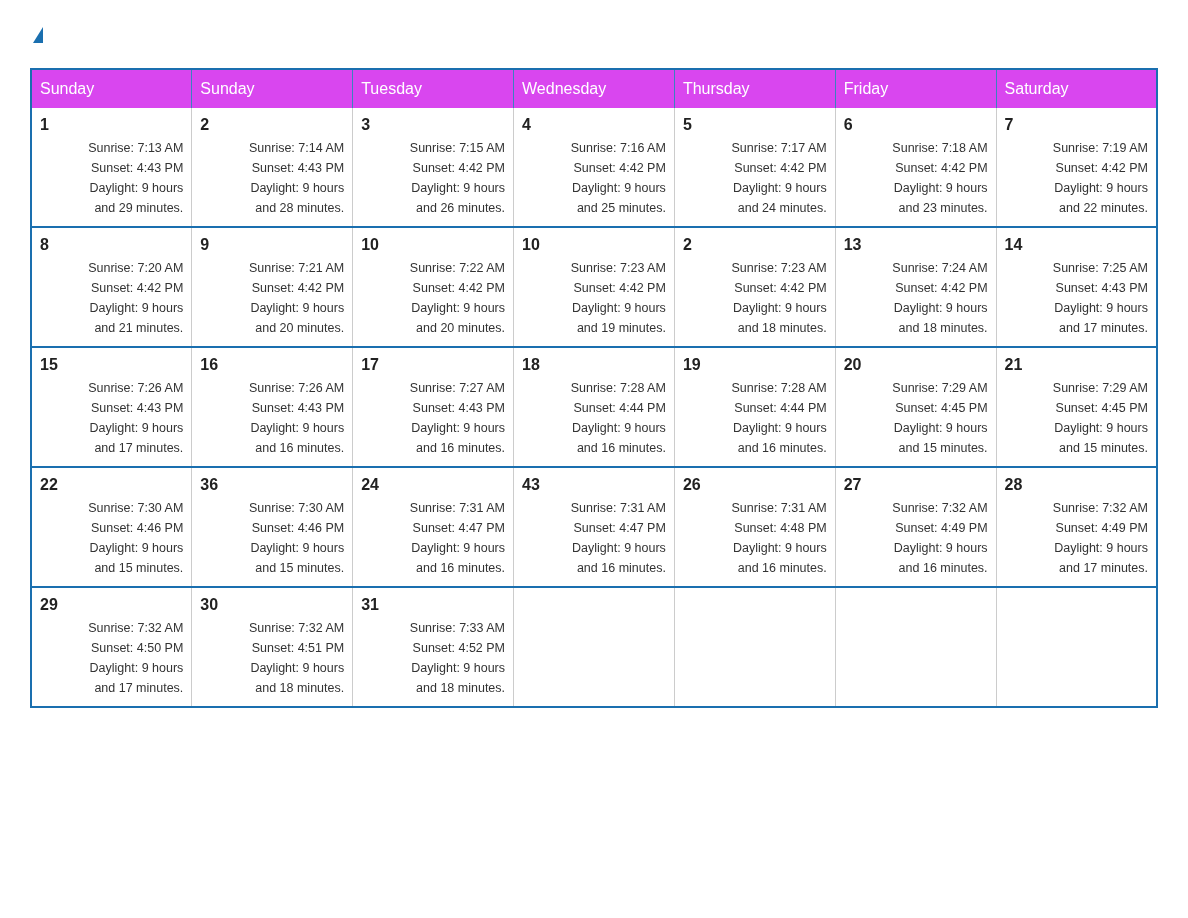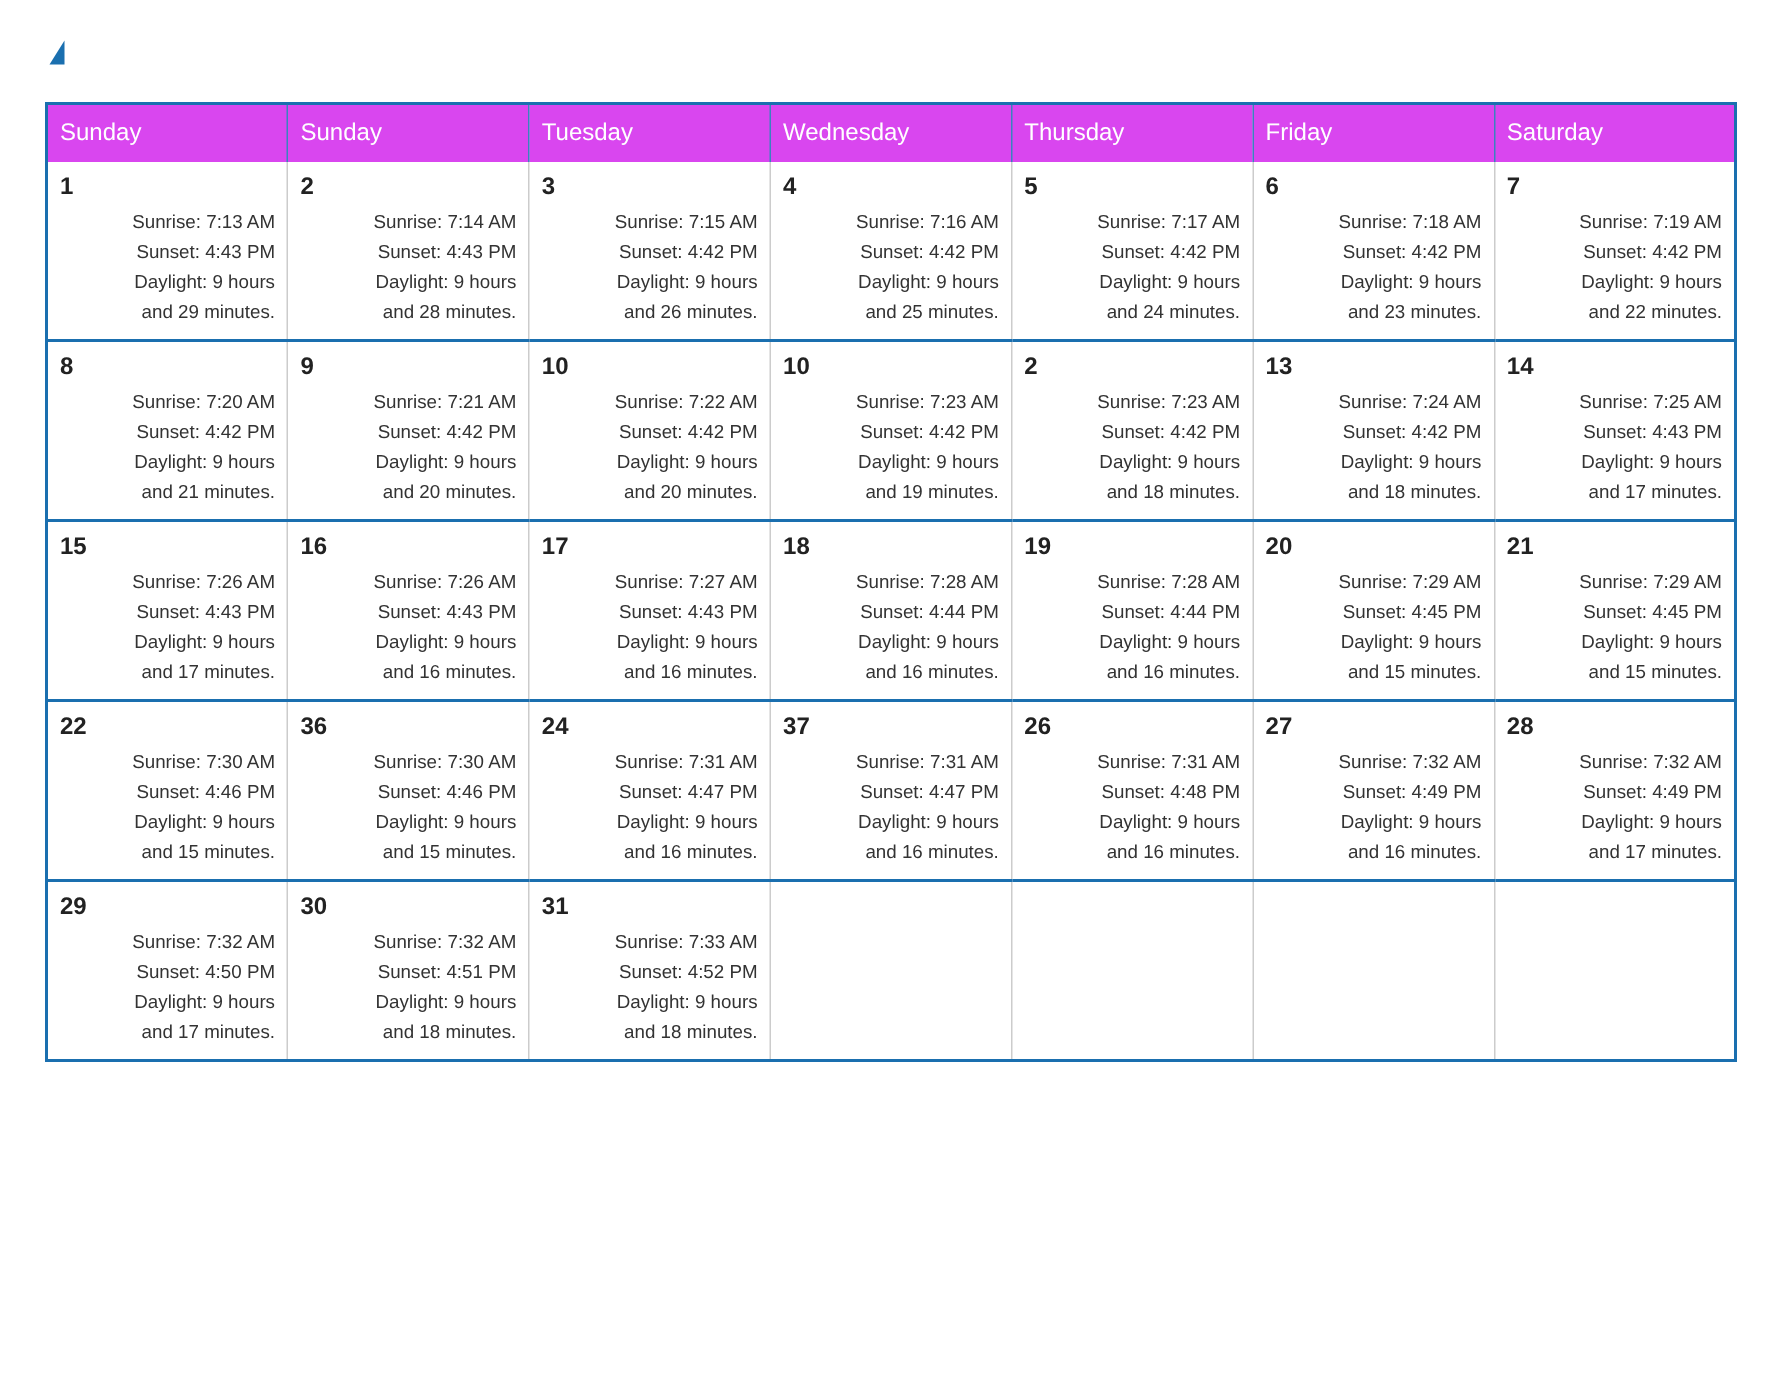--- a/index.html
+++ b/index.html
@@ -233,21 +233,21 @@
         </td>
         <td>
           <span class="day-number">36</span>
           <div class="day-info">Sunrise: 7:30 AM<br>Sunset: 4:46 PM<br>Daylight: 9 hours<br>and 15 minutes.</div>
         </td>
         <td>
           <span class="day-number">24</span>
           <div class="day-info">Sunrise: 7:31 AM<br>Sunset: 4:47 PM<br>Daylight: 9 hours<br>and 16 minutes.</div>
         </td>
         <td>
-          <span class="day-number">37</span>
+          <span class="day-number">43</span>
           <div class="day-info">Sunrise: 7:31 AM<br>Sunset: 4:47 PM<br>Daylight: 9 hours<br>and 16 minutes.</div>
         </td>
         <td>
           <span class="day-number">26</span>
           <div class="day-info">Sunrise: 7:31 AM<br>Sunset: 4:48 PM<br>Daylight: 9 hours<br>and 16 minutes.</div>
         </td>
         <td>
           <span class="day-number">27</span>
           <div class="day-info">Sunrise: 7:32 AM<br>Sunset: 4:49 PM<br>Daylight: 9 hours<br>and 16 minutes.</div>
         </td>

